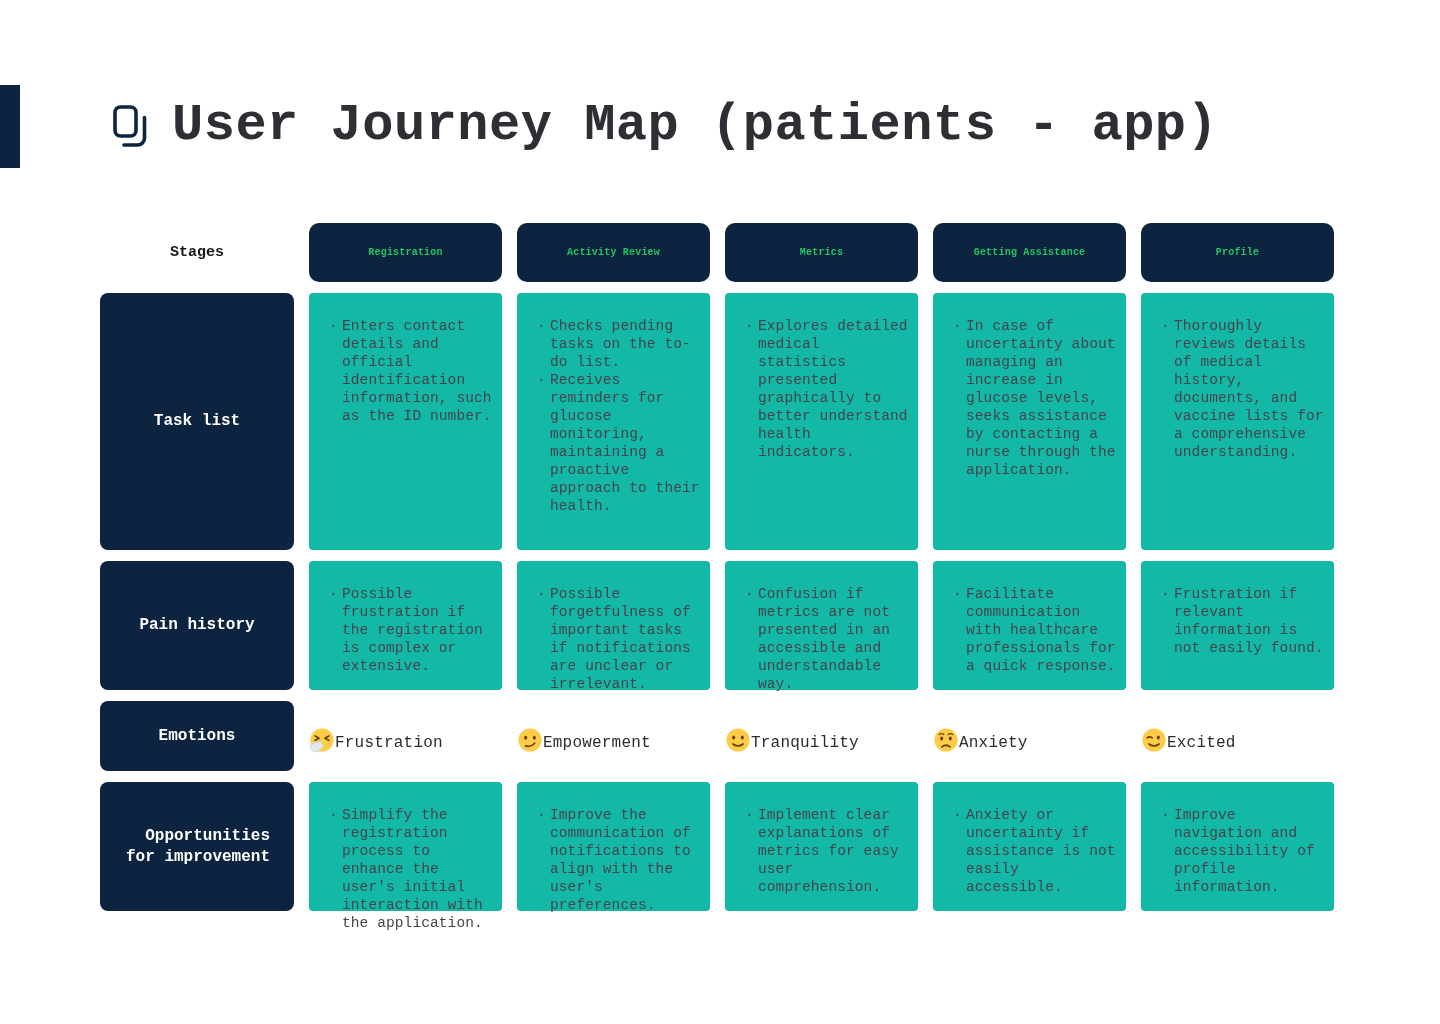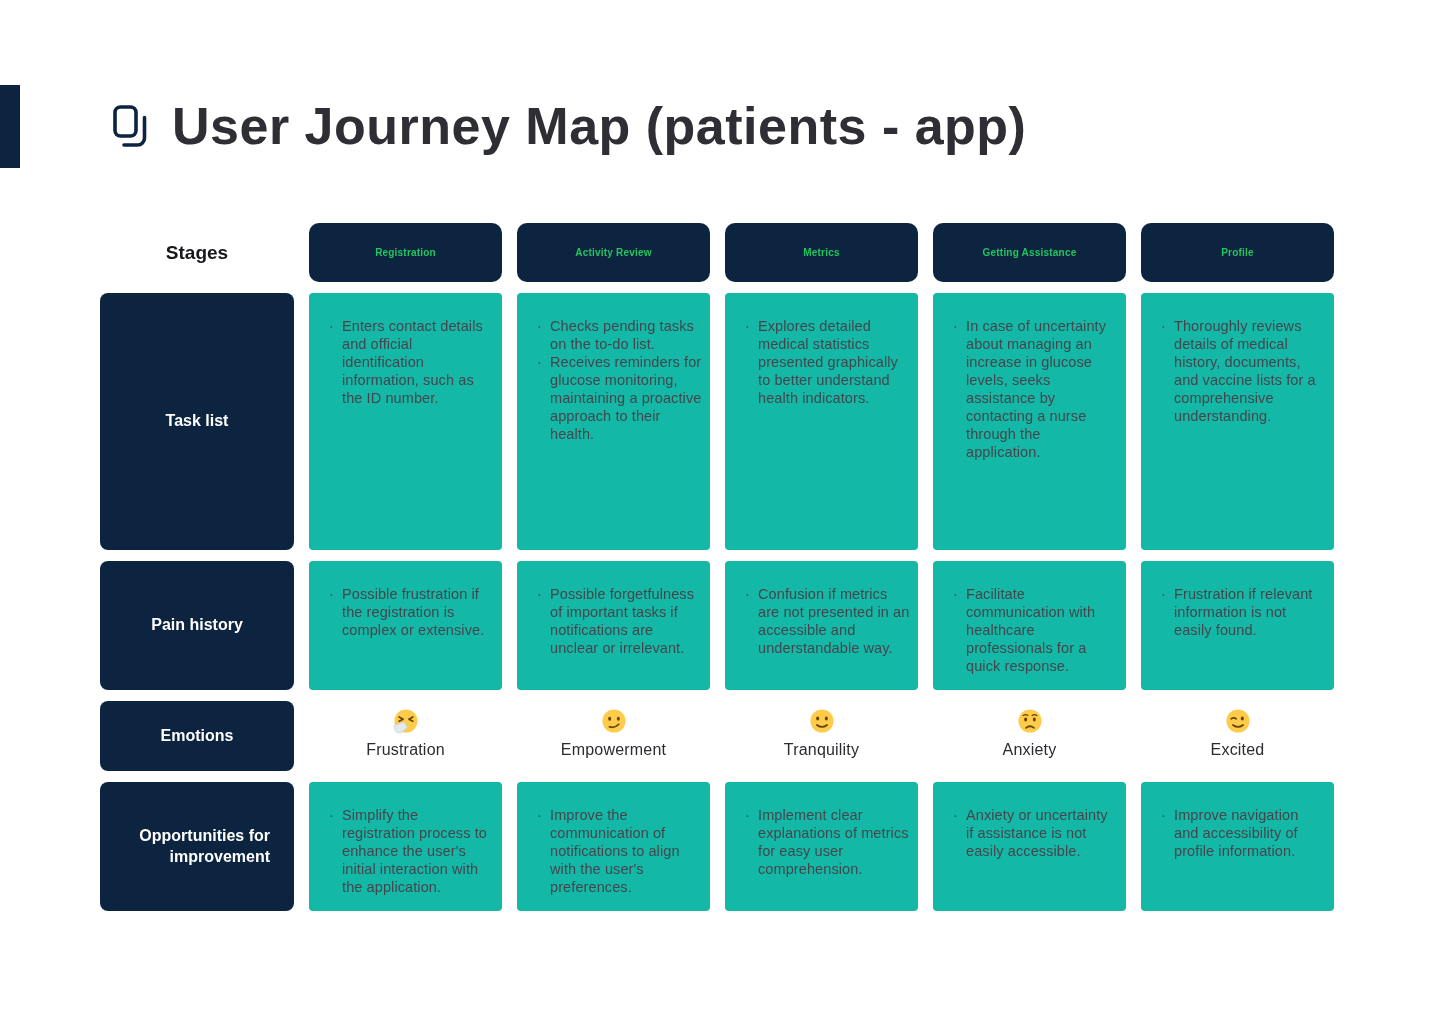--- a/index.html
+++ b/index.html
@@ -4,20 +4,21 @@
 <style>
   * { margin: 0; padding: 0; box-sizing: border-box; }
   html, body { background: #ffffff; }
   body { font-family: "Liberation Sans", "DejaVu Sans", sans-serif; }
   .page {
     position: relative;
     width: 1440px;
     height: 1024px;
     background: #ffffff;
     overflow: hidden;
+    font-family: Liberation Mono, monospace;
   }
 
   
   .accent-bar {
     position: absolute;
     left: 0; top: 85px;
     width: 20px; height: 83px;
     background: #0c2440;
   }
 
@@ -46,21 +47,21 @@
     grid-template-columns: 194px repeat(5, 193px);
     grid-template-rows: 59px 257px 129px 70px 129px;
     column-gap: 15px;
     row-gap: 11px;
   }
 
   .stages-label {
     display: flex;
     align-items: center;
     justify-content: center;
-    font-size: 19px;
+    font-size: 15px;
     font-weight: 700;
     color: #17171c;
   }
 
   .stage-h {
     background: #0c2440;
     border-radius: 10px;
     display: flex;
     align-items: center;
     justify-content: center;
@@ -100,21 +101,21 @@
   }
   .cell li::before {
     content: "\00B7";
     position: absolute;
     left: 0; top: 0;
     color: #45454d;
   }
 
   .emotion-cell {
     display: flex;
-    flex-direction: column;
+    flex-direction: row;
     align-items: center;
     padding-top: 7px;
   }
   .emotion-cell .face { width: 26px; height: 26px; }
   .emotion-label {
     margin-top: 7px;
     font-size: 16px;
     color: #2b2b31;
     letter-spacing: 0.2px;
   }

